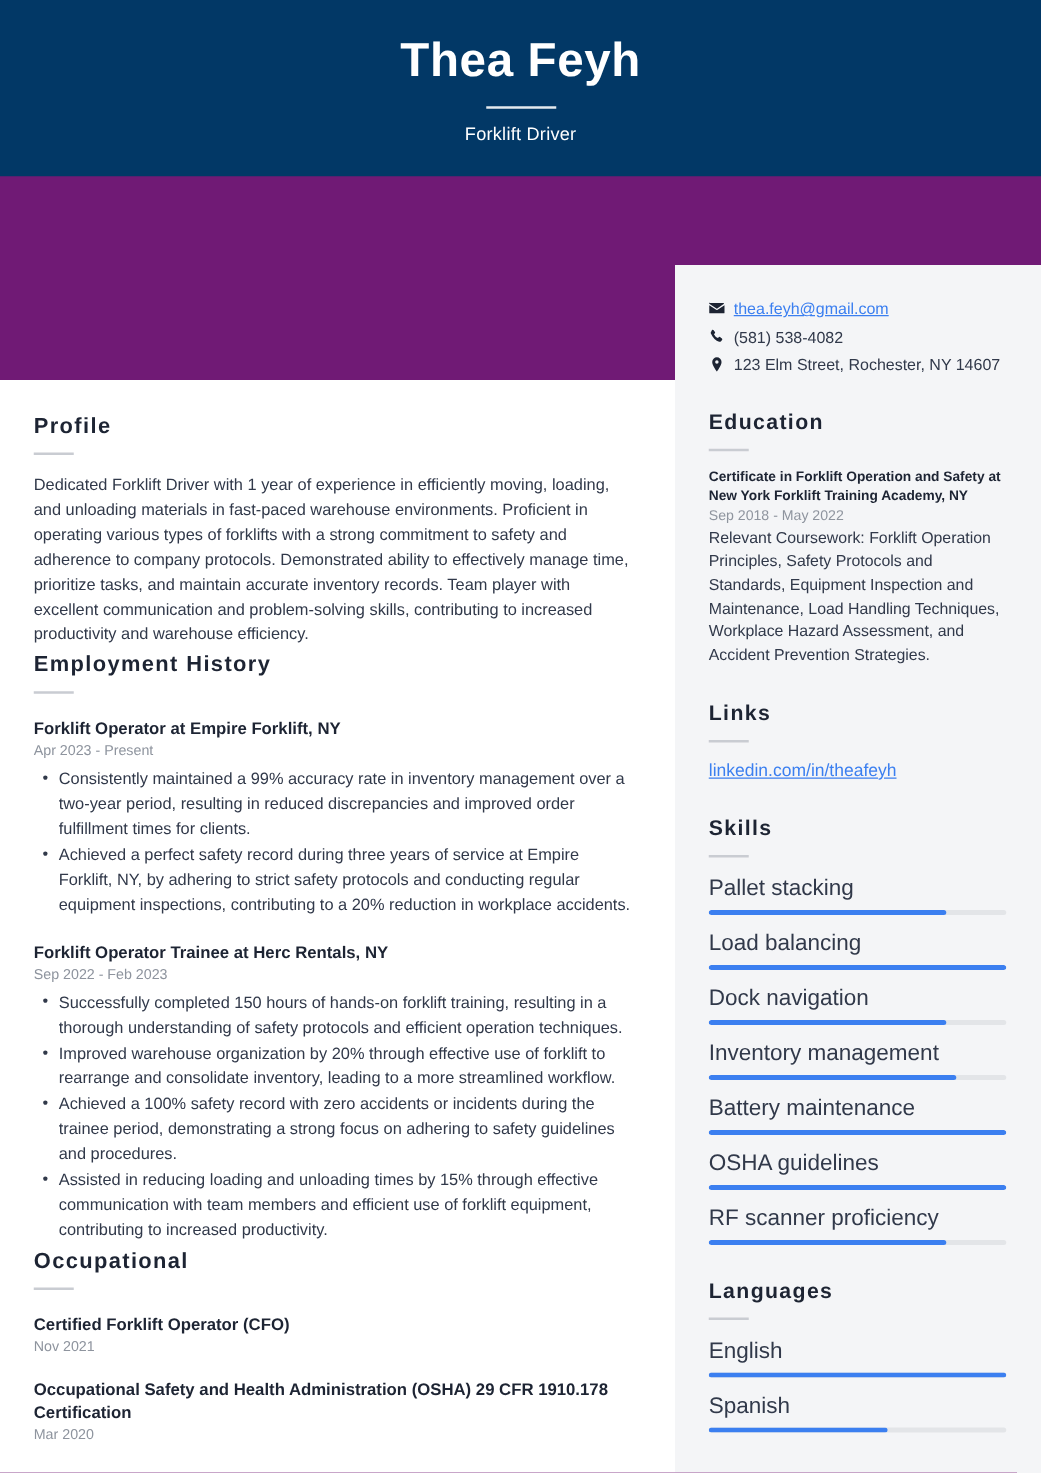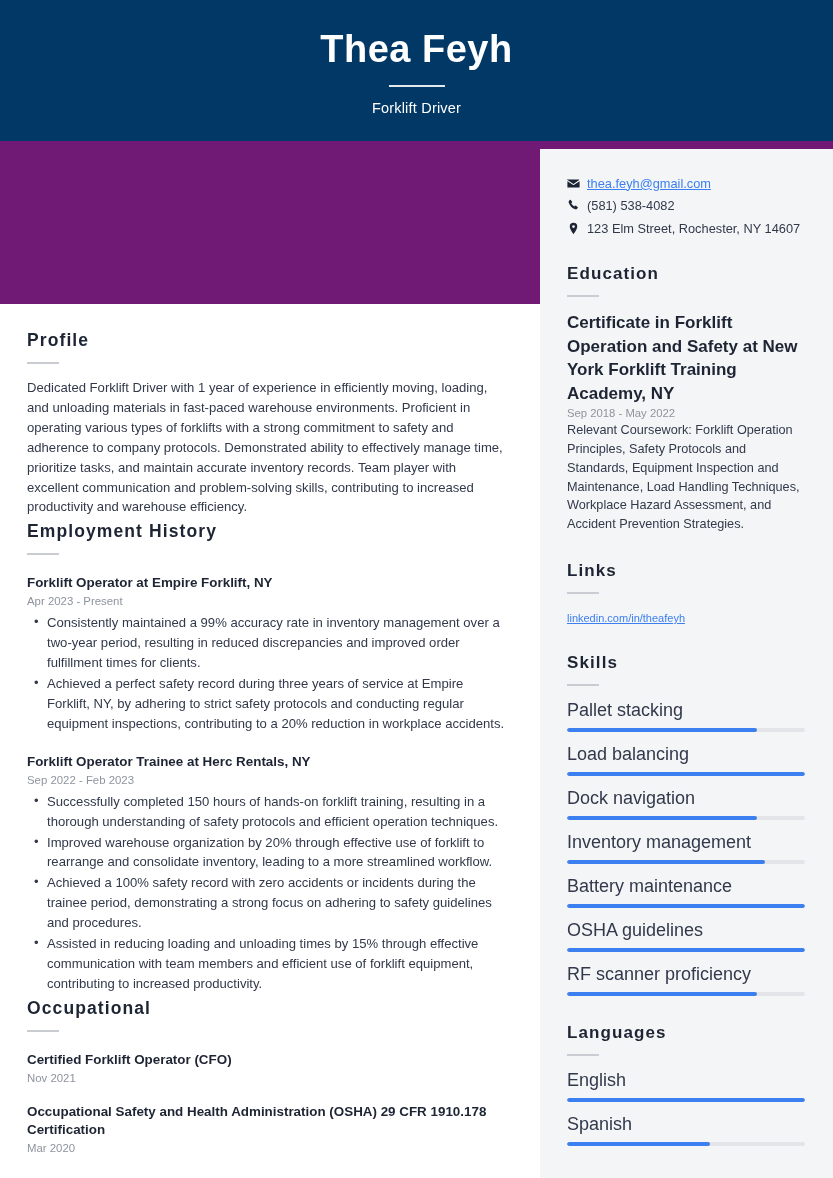--- a/index.html
+++ b/index.html
@@ -156,38 +156,38 @@
   }
   .contact-link {
     font-size: 12.8px;
     line-height: 1.45;
     color: #3b7ff0;
     text-decoration: underline;
   }
 
   
   .side-entry-title {
-    font-size: 17px;
+    font-size: 11px;
     font-weight: 700;
     color: #1d2433;
     line-height: 1.38;
   }
   .side-entry-date {
     font-size: 11.3px;
     color: #8e949e;
     margin-top: 2px;
   }
   .side-entry-desc {
     font-size: 12.7px;
     line-height: 1.48;
     color: #31394a;
     margin-top: 2px;
   }
   .side-link {
-    font-size: 11px;
+    font-size: 14px;
     color: #3b7ff0;
     text-decoration: underline;
     display: inline-block;
   }
 
   
   .bar-item { margin-bottom: 12px; }
   .bar-label {
     font-size: 18px;
     color: #31394a;

